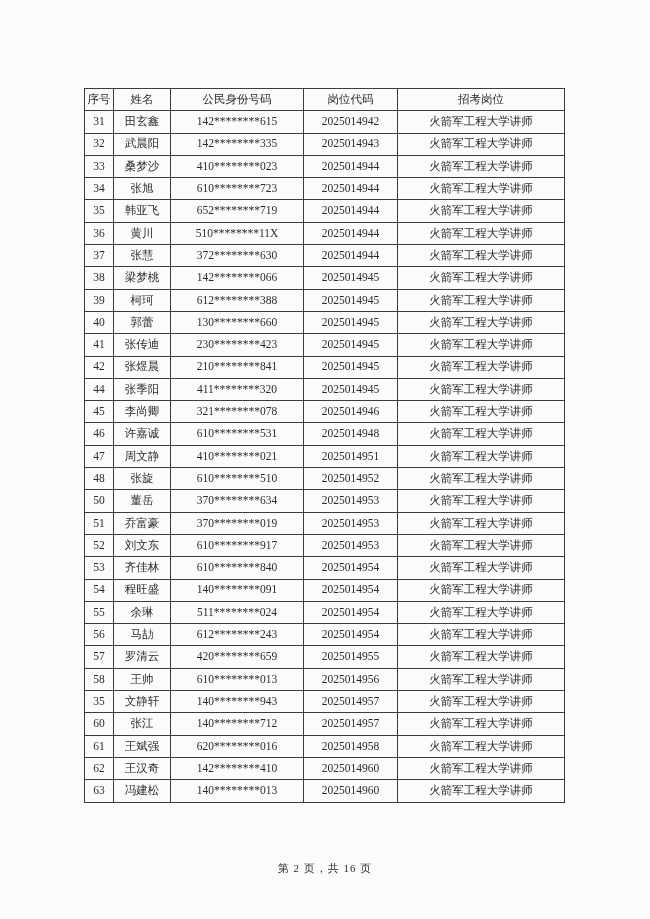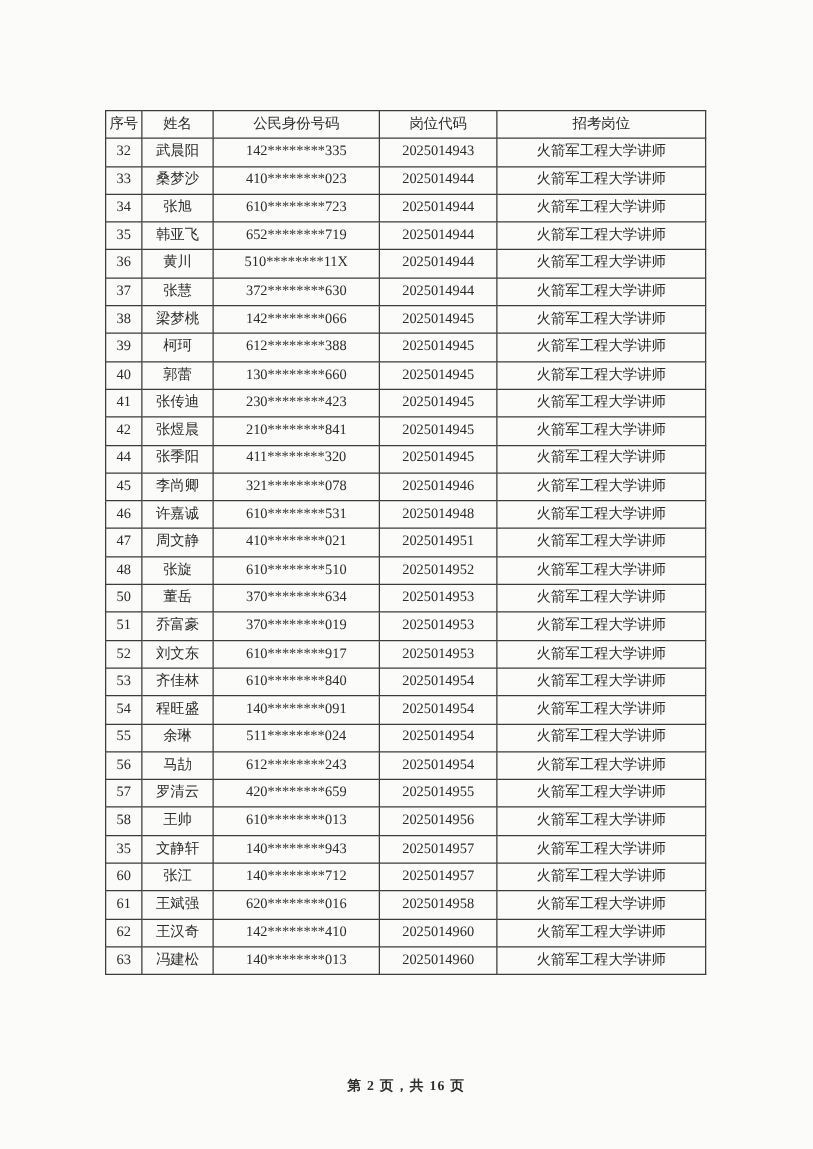--- a/index.html
+++ b/index.html
@@ -48,21 +48,20 @@
   col.c-position { width: 167px; }
   .footer {
     position: absolute;
     top: 861px;
     left: 0;
     width: 100%;
     text-align: center;
     font-size: 11px;
     color: #2f2f2f;
     letter-spacing: 1px;
-    font-weight: bold;
   }
 </style>
 </head>
 <body>
 
 <div class="page">
 
   <table class="roster">
     <colgroup>
       <col class="c-serial">
@@ -75,20 +74,27 @@
       <tr>
           <th>序号</th>
           <th>姓名</th>
           <th>公民身份号码</th>
           <th>岗位代码</th>
           <th>招考岗位</th>
         </tr>
     </thead>
     <tbody>
         <tr>
+          <td>31</td>
+          <td>田玄鑫</td>
+          <td>142********615</td>
+          <td>2025014942</td>
+          <td>火箭军工程大学讲师</td>
+        </tr>
+        <tr>
           <td>32</td>
           <td>武晨阳</td>
           <td>142********335</td>
           <td>2025014943</td>
           <td>火箭军工程大学讲师</td>
         </tr>
         <tr>
           <td>33</td>
           <td>桑梦沙</td>
           <td>410********023</td>

